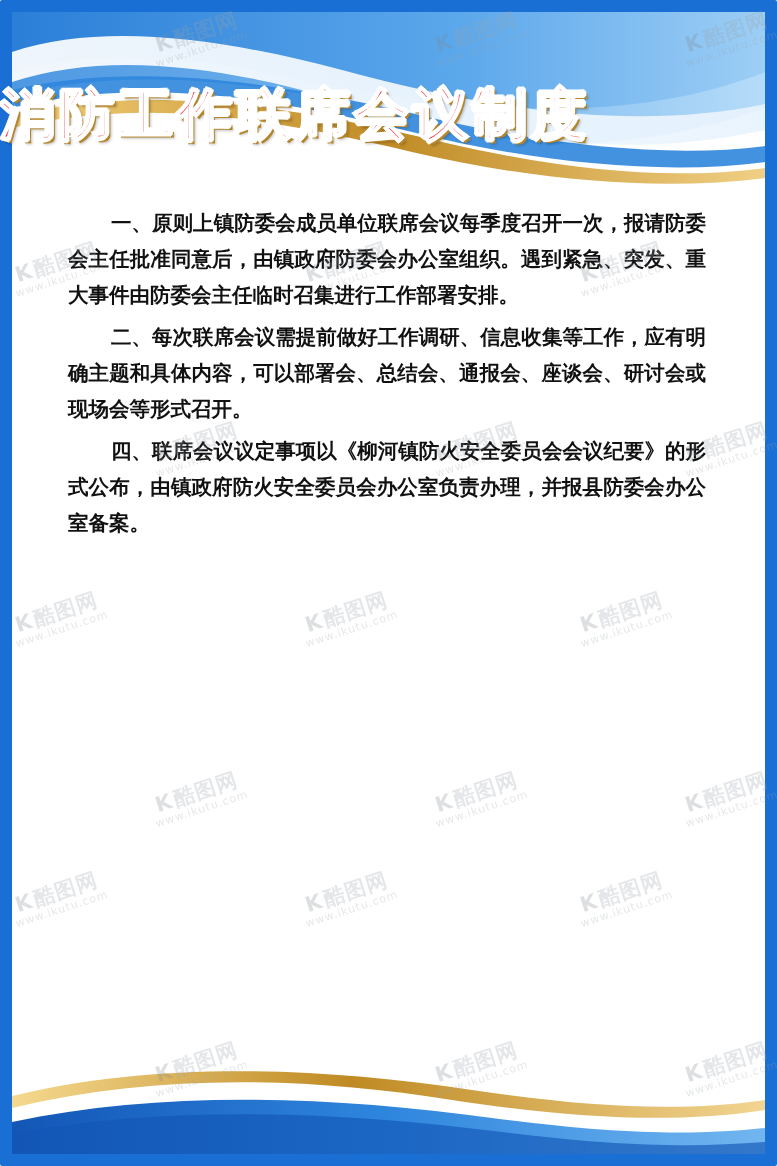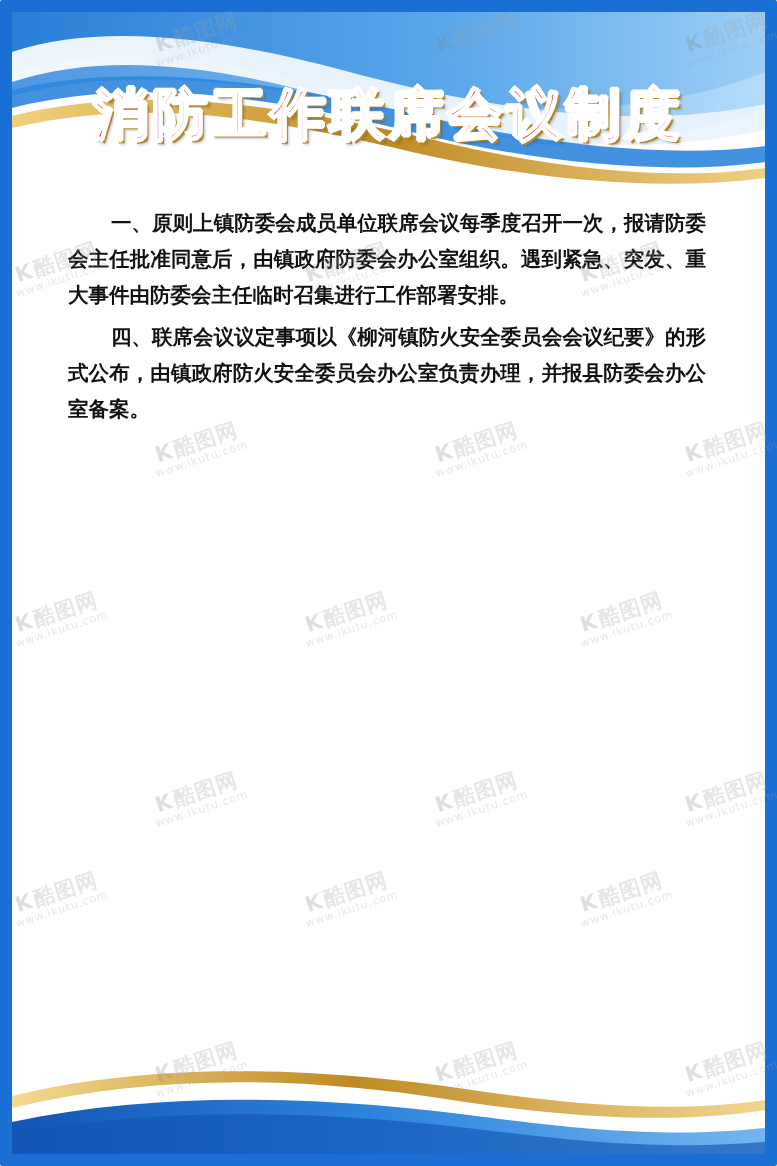--- a/index.html
+++ b/index.html
@@ -52,21 +52,21 @@
     overflow: hidden;
   }
   .header-wave svg { display: block; }
 
   
   .title-wrap {
     position: absolute;
     left: 0;
     top: 78px;
     width: 777px;
-    text-align: center;
+    text-align: left;
     z-index: 6;
   }
   .title {
     display: inline-block;
     font-family: "DejaVu Serif", "Liberation Serif", serif;
     font-size: 55px;
     font-weight: bold;
     letter-spacing: 4px;
     color: #e8202a;
     -webkit-text-stroke: 2px #ffffff;
@@ -180,20 +180,21 @@
       <path d="M0,104 C130,72 270,92 430,130 C560,160 660,168 753,156 V166 C650,179 530,170 400,140 C250,104 130,86 0,116 Z" fill="url(#gold1)"></path>
     </svg>
   </div>
 
   <div class="title-wrap">
     <span class="title">消防工作联席会议制度</span>
   </div>
 
   <div class="content">
     <p class="para">一、原则上镇防委会成员单位联席会议每季度召开一次，报请防委会主任批准同意后，由镇政府防委会办公室组织。遇到紧急、突发、重大事件由防委会主任临时召集进行工作部署安排。</p>
+    <p class="para">二、每次联席会议需提前做好工作调研、信息收集等工作，应有明确主题和具体内容，可以部署会、总结会、通报会、座谈会、研讨会或现场会等形式召开。</p>
     <p class="para">四、联席会议议定事项以《柳河镇防火安全委员会会议纪要》的形式公布，由镇政府防火安全委员会办公室负责办理，并报县防委会办公室备案。</p>
   </div>
 
   <div class="footer-wave">
     <svg width="753" height="150" viewBox="0 0 753 150" xmlns="http://www.w3.org/2000/svg">
       <defs>
         <linearGradient id="fgold" x1="0" y1="0" x2="1" y2="0">
           <stop offset="0%" stop-color="#f5d98f"></stop>
           <stop offset="45%" stop-color="#bf8a23"></stop>
           <stop offset="100%" stop-color="#f2d591"></stop>

